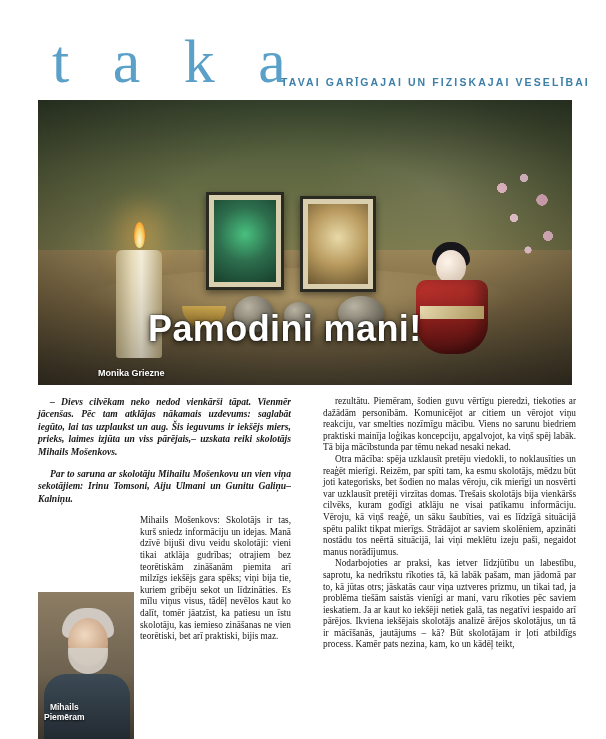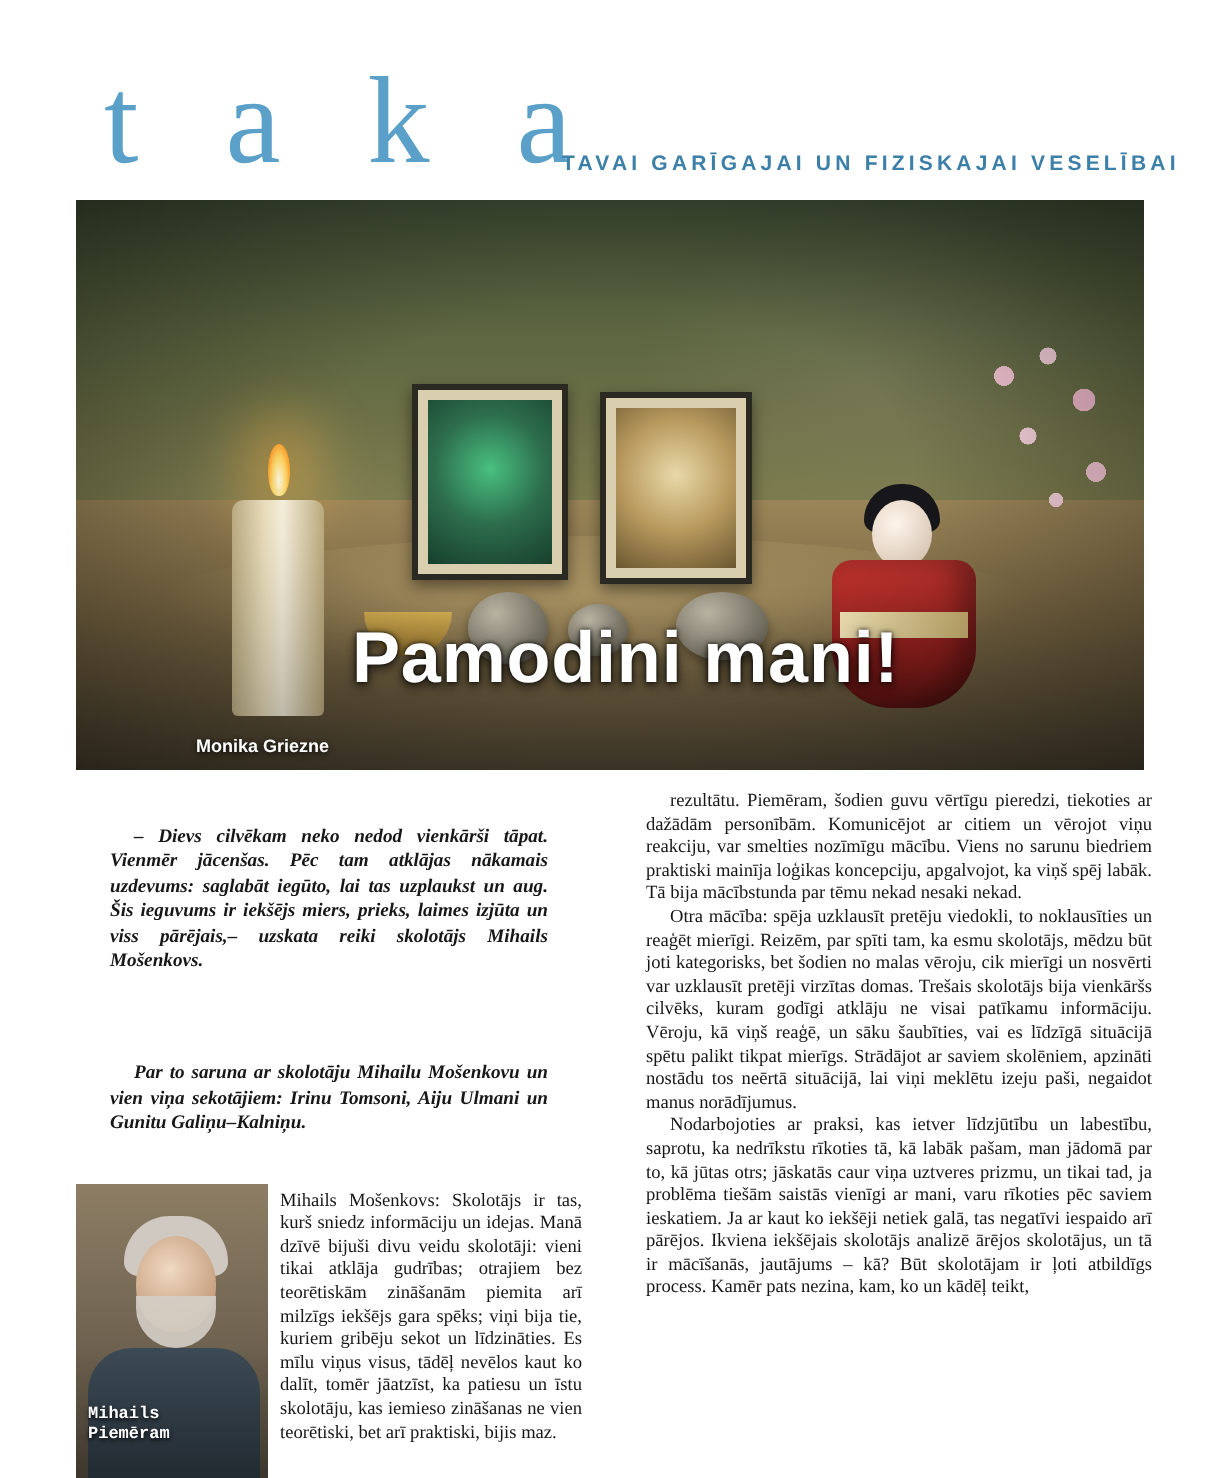--- a/index.html
+++ b/index.html
@@ -182,21 +182,20 @@
     position: absolute;
     left: 148px;
     top: 308px;
     font-family: "Liberation Sans", sans-serif;
     font-weight: 700;
     font-size: 36px;
     color: #ffffff;
     letter-spacing: 0.4px;
     text-shadow: 0 2px 6px rgba(0,0,0,0.75), 0 0 2px rgba(0,0,0,0.9);
     white-space: nowrap;
-    margin-left: 28px;
   }
   .photo-credit {
     position: absolute;
     left: 62px;
     top: 368px;
     font-family: "Liberation Sans", sans-serif;
     font-size: 9px;
     font-weight: 700;
     color: #ffffff;
     text-shadow: 0 1px 3px rgba(0,0,0,0.85);
@@ -215,21 +214,21 @@
   .col-left { left: 38px; top: 396px; width: 253px; }
   .col-right { left: 323px; top: 396px; width: 253px; }
 
   .col p { margin: 0 0 0 0; text-indent: 12px; }
   .intro {
     font-weight: 700;
     font-style: italic;
     font-size: 9.6px;
     line-height: 12.4px;
   }
-  .intro p { text-indent: 12px; margin: 17px; }
+  .intro p { text-indent: 12px; margin: 0; }
   .gap { height: 5px; }
 
   .lead-name {
     font-weight: 400;
   }
 
   
   .portrait {
     position: absolute;
     left: 38px;
@@ -261,26 +260,27 @@
   }
   .portrait-body {
     position: absolute; left: 6px; top: 82px; width: 86px; height: 66px;
     border-radius: 22px 22px 0 0;
     background: linear-gradient(180deg, #3c4a55, #222a31);
   }
   .portrait-caption {
     position: absolute;
     left: 44px;
     top: 702px;
-    font-family: Liberation Mono, monospace;
+    font-family: Liberation Sans, sans-serif;
     font-size: 8.5px;
     font-weight: 700;
     color: #ffffff;
     line-height: 10px;
     text-shadow: 0 1px 2px rgba(0,0,0,0.9);
+    text-align: center;
   }
 
   
   .wrap-shape {
     float: left;
     width: 102px;
     height: 147px;
   }
 </style>
 </head>

